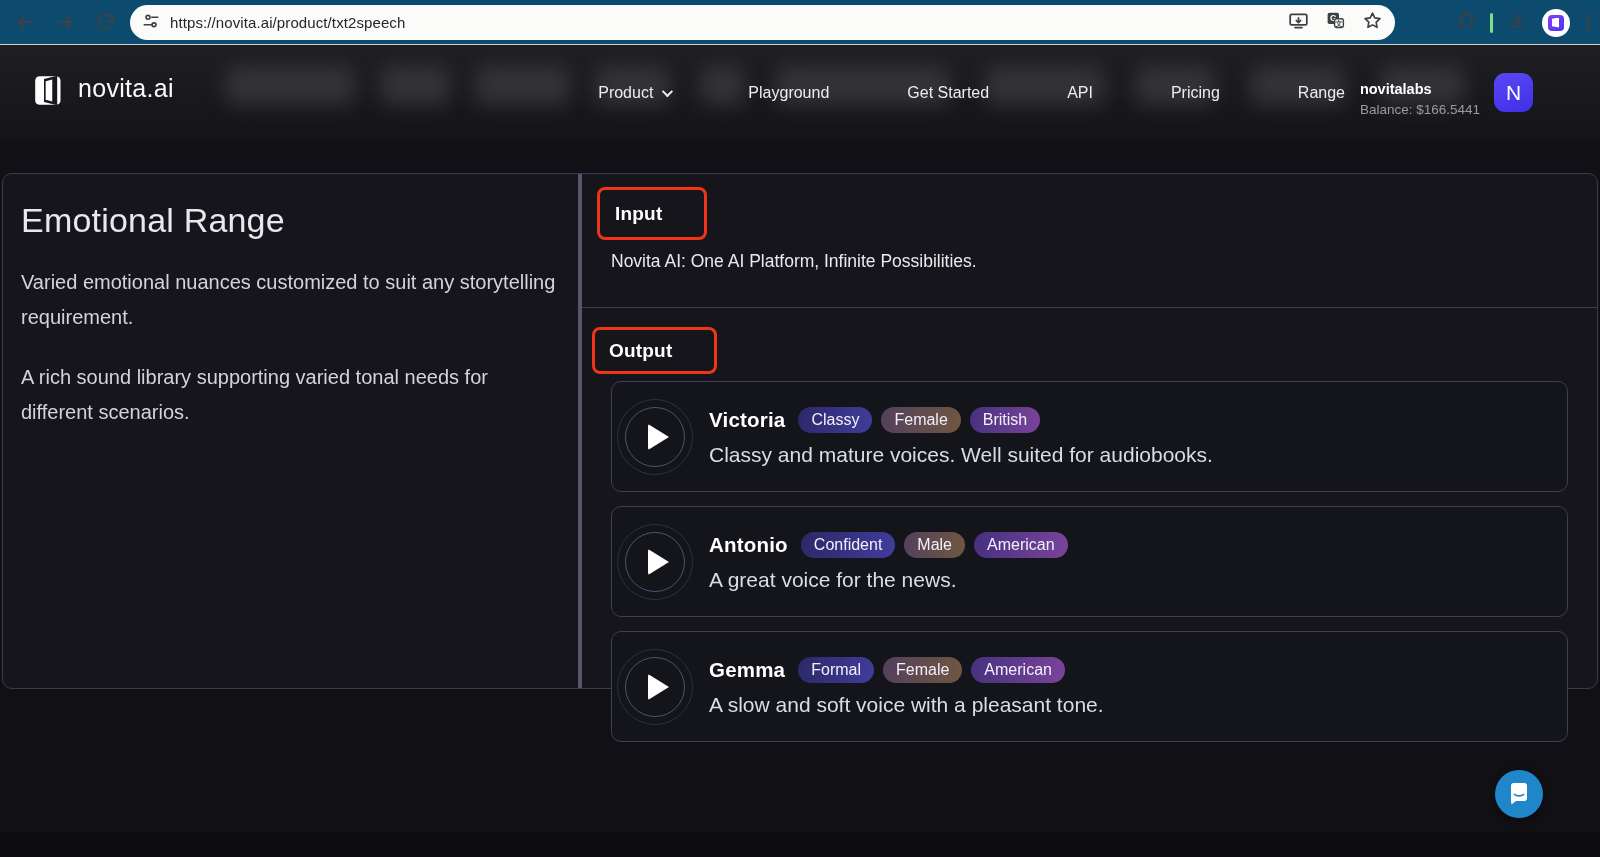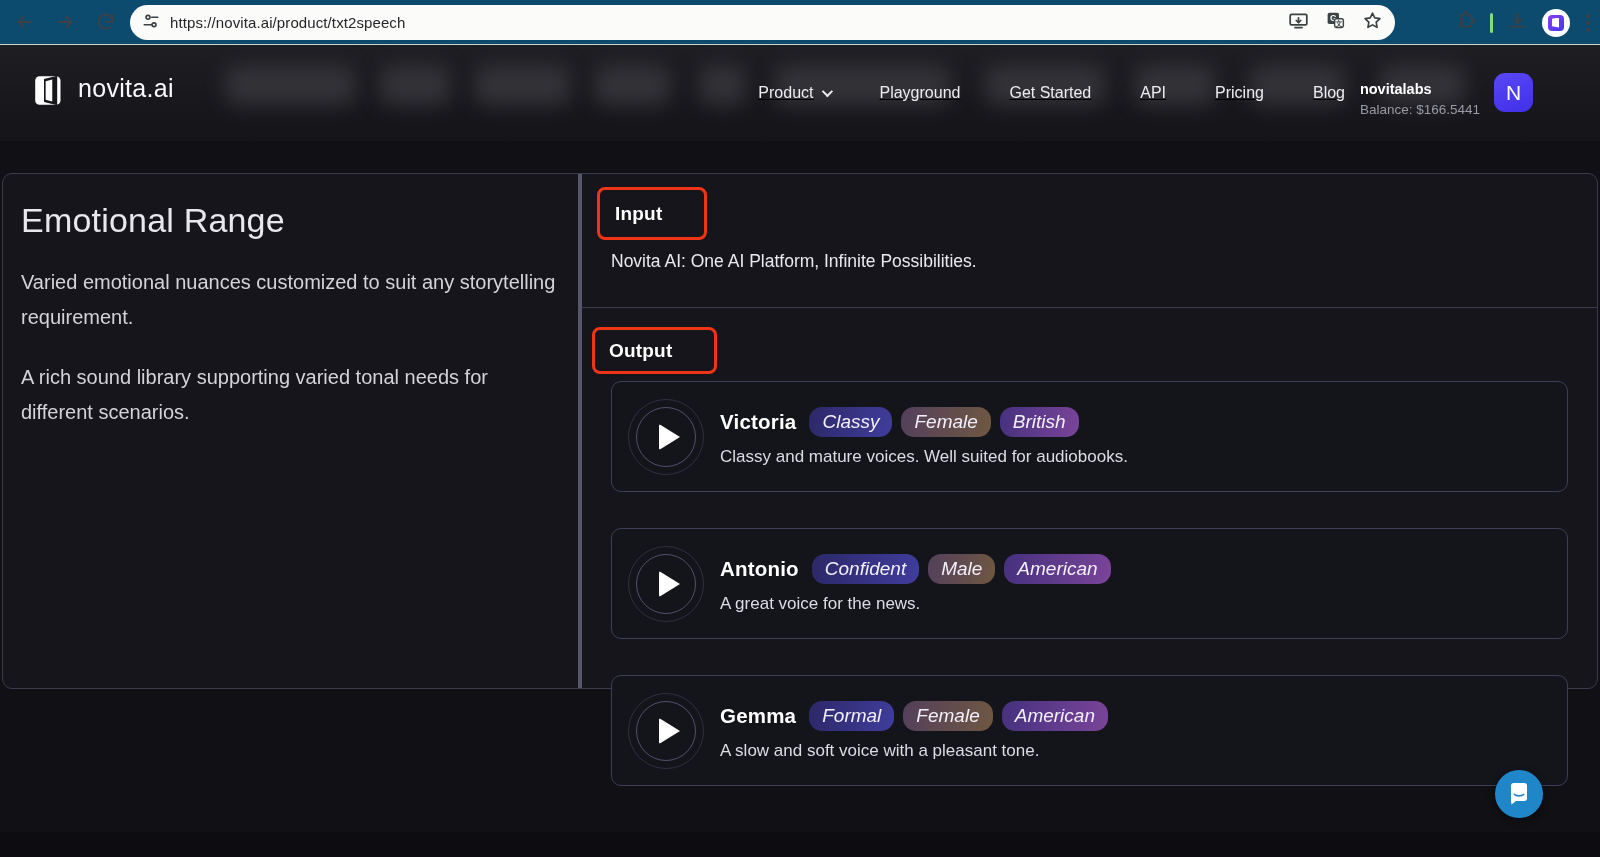--- a/index.html
+++ b/index.html
@@ -29,21 +29,21 @@
   .kebab { display:flex; flex-direction:column; gap:3px; padding:4px 2px; }
   .kebab i { width:4px; height:4px; border-radius:50%; background:#3c4144; display:block; }
 
   
   .site-nav { position:absolute; left:0; top:45px; width:1600px; height:96px;
     background:linear-gradient(180deg,#1e1e23 0%,#17171c 65%,#141419 100%); overflow:hidden; }
   .ghost { position:absolute; top:20px; height:40px; border-radius:10px; background:#37373c;
     filter:blur(10px); opacity:.85; }
   .brand { position:absolute; left:34px; top:29px; display:flex; align-items:flex-start; gap:13px; }
   .brand-name { color:#fafafc; font-size:25px; font-weight:500; letter-spacing:.3px; }
-  .nav-links { position:absolute; right:255px; top:0; height:96px; display:flex; align-items:center; gap:49px;text-decoration:underline; }
+  .nav-links { position:absolute; right:255px; top:0; height:96px; display:flex; align-items:center; gap:78px; }
   .nav-link { color:#ededf1; font-size:16px; display:flex; align-items:center; gap:9px; cursor:pointer; white-space:nowrap; }
   .chev { width:8px; height:8px; border-right:2px solid #ededf1; border-bottom:2px solid #ededf1;
     transform:rotate(45deg) translateY(-2px); display:inline-block; }
   .account { position:absolute; right:120px; top:36px; text-align:left; }
   .account-name { color:#ffffff; font-size:14.5px; font-weight:700; }
   .account-balance { color:#9a9aa4; font-size:13.5px; margin-top:5px; }
   .nav-avatar { position:absolute; right:67px; top:28px; width:39px; height:39px; border-radius:11px;
     background:linear-gradient(160deg,#5a48f5 0%,#3f2fe8 100%); color:#fff; font-size:21px; font-weight:500;
     display:flex; align-items:center; justify-content:center; }
 
@@ -65,37 +65,37 @@
   .anno-label { color:#ffffff; font-size:19px; font-weight:700; letter-spacing:.2px; }
   .input-anno { position:absolute; left:15px; top:13px; width:110px; height:53px; }
   .input-anno .anno-label { padding-left:15px; }
   .input-text { position:absolute; left:29px; top:77px; color:#e9e9ee; font-size:17.5px; }
   .io-output { flex:1 1 auto; position:relative; }
   .output-anno { position:absolute; left:10px; top:19px; width:125px; height:47px; }
   .output-anno .anno-label { padding-left:14px; }
 
   .cards { position:absolute; left:29px; top:73px; width:957px; }
   .voice-card { height:111px; border:1px solid #3e3e56; border-radius:10px; background:#14141b;
-    display:flex; align-items:center; padding-left:15px; margin-bottom:36px; }
+    display:flex; align-items:center; padding-left:4px; margin-bottom:14px; }
   .play-wrap { width:78px; height:78px; flex:0 0 auto; display:flex; align-items:center; justify-content:center; }
   .ring1 { width:76px; height:76px; border-radius:50%; border:1px solid rgba(110,110,150,.30);
     display:flex; align-items:center; justify-content:center; }
   .ring2 { width:60px; height:60px; border-radius:50%; border:1px solid rgba(130,130,175,.55);
     display:flex; align-items:center; justify-content:center; cursor:pointer; }
   .tri { width:0; height:0; border-left:21px solid #ffffff; border-top:13px solid transparent;
     border-bottom:13px solid transparent; margin-left:6px; border-radius:2px; }
   .voice-info { margin-left:15px; }
   .voice-top { display:flex; align-items:center; }
   .voice-name { color:#ffffff; font-size:20.5px; font-weight:700; letter-spacing:.2px; }
   .tags { display:flex; align-items:center; gap:9px; margin-left:13px; }
-  .tag { color:#f3effa; font-size:19px; padding:4px 13px; border-radius:13px; white-space:nowrap; cursor:default;font-style:italic; }
+  .tag { color:#f3effa; font-size:16px; padding:4px 13px; border-radius:13px; white-space:nowrap; cursor:default; }
   .tag-0 { background:linear-gradient(100deg,#2c2868 0%,#403d9c 100%); }
   .tag-1 { background:linear-gradient(100deg,#53405c 0%,#6f5741 100%); }
   .tag-2 { background:linear-gradient(100deg,#46317f 0%,#7a4499 100%); }
-  .voice-desc { color:#dcdce3; font-size:17px; margin-top:10px; }
+  .voice-desc { color:#dcdce3; font-size:21px; margin-top:10px; }
 
   
   .chat-launcher { position:absolute; left:1495px; top:770px; width:48px; height:48px; border-radius:50%;
     background:#1f87c9; display:flex; align-items:center; justify-content:center; cursor:pointer;
     box-shadow:0 2px 8px rgba(0,0,0,.4); }
 </style>
 </head>
 <body>
 
 <div class="chrome">
@@ -212,21 +212,21 @@
     <span class="nav-link">
         <span>Get Started</span>
       </span>
     <span class="nav-link">
         <span>API</span>
       </span>
     <span class="nav-link">
         <span>Pricing</span>
       </span>
     <span class="nav-link">
-        <span>Blog</span>
+        <span>Range</span>
       </span>
   </div>
 
   <div class="account">
     <div class="account-name">novitalabs</div>
     <div class="account-balance">Balance: $166.5441</div>
   </div>
   <div class="nav-avatar">N</div>
 </div>
 

